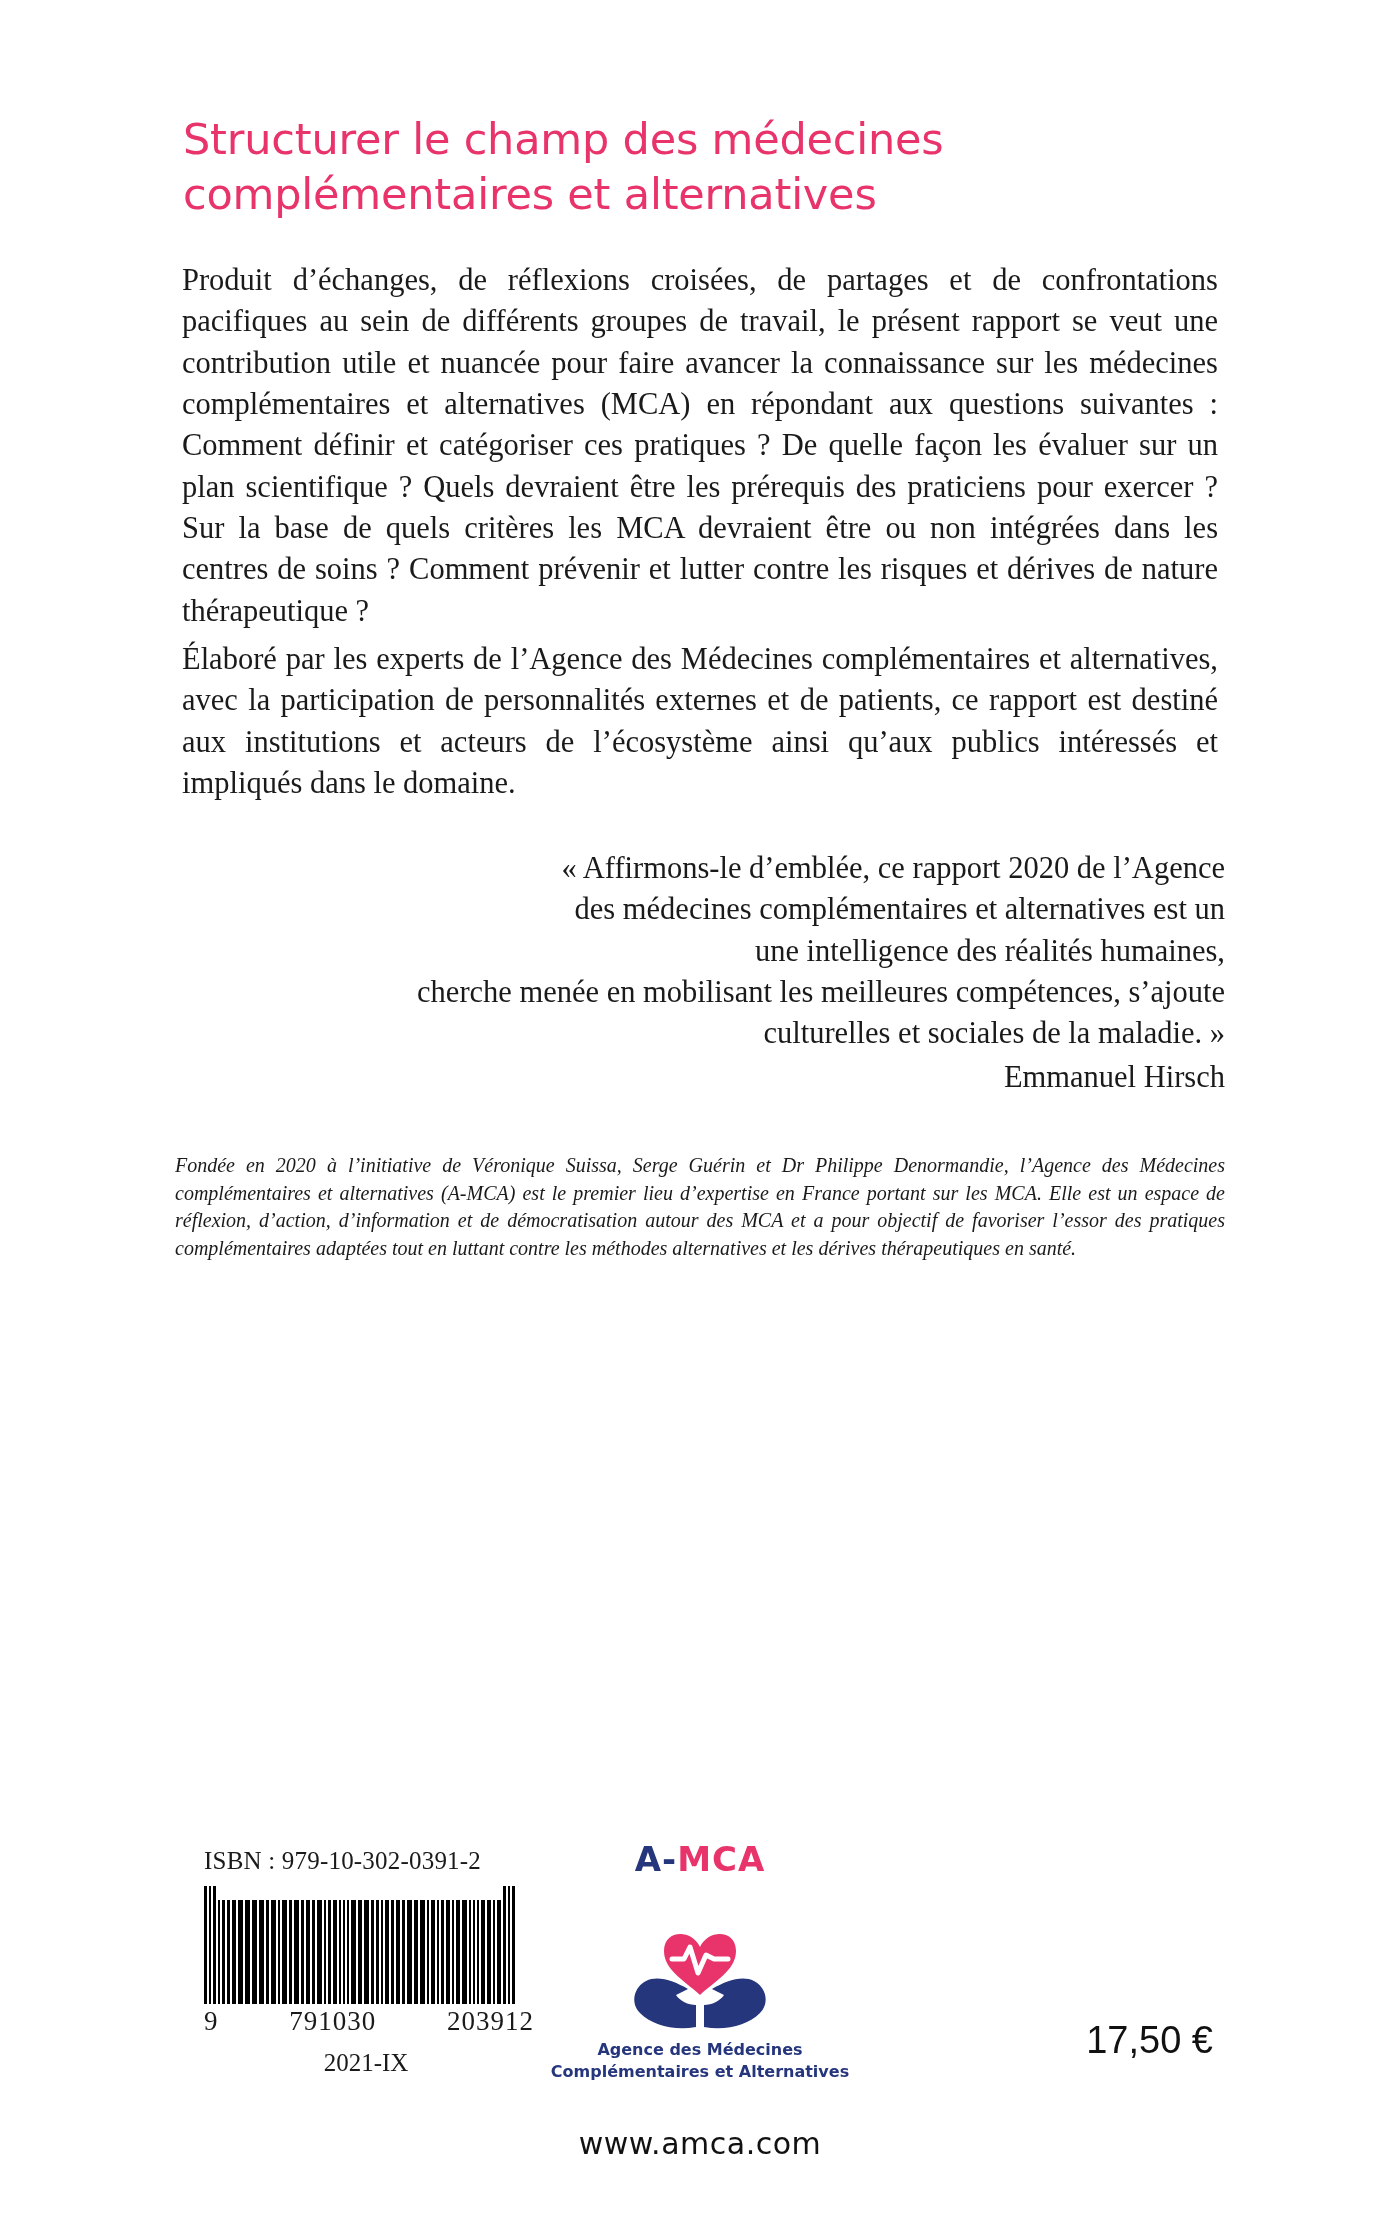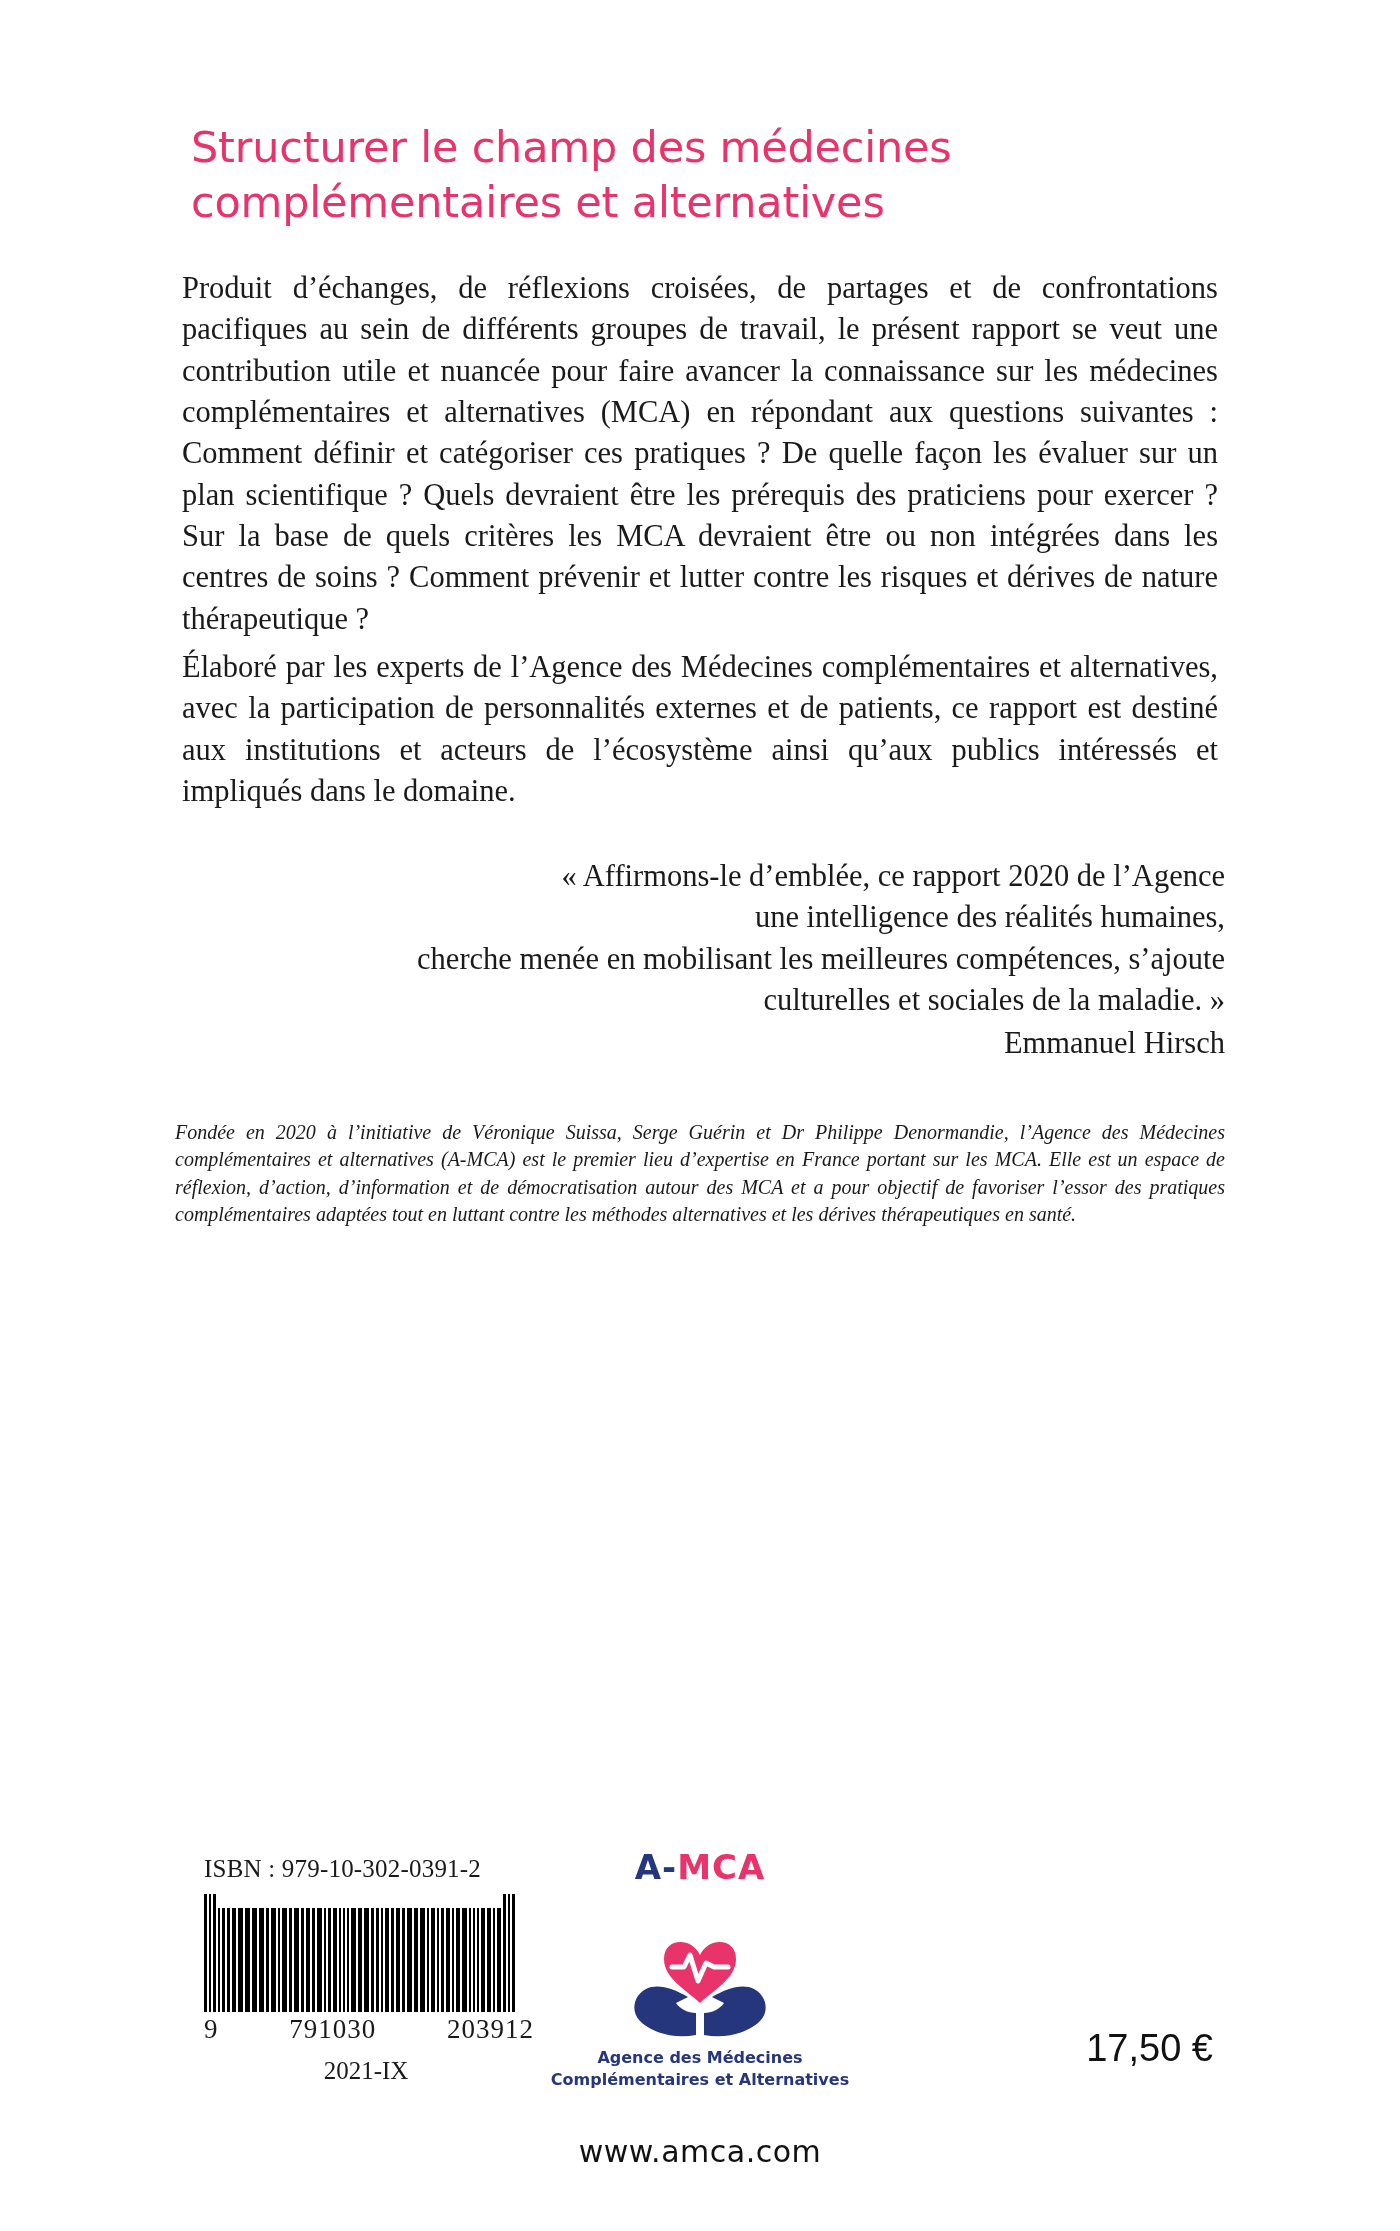--- a/index.html
+++ b/index.html
@@ -23,21 +23,21 @@
   }
 
   
   .title {
     color: #e8336b;
     font-family: "DejaVu Sans", sans-serif;
     font-size: 43px;
     line-height: 1.28;
     font-weight: 400;
     letter-spacing: -0.2px;
-    margin: 16px;
+    margin: 8px;
     padding-top: 104px;
   }
   .title .line {
     display: block;
   }
 
   
   .body-block {
     margin-top: 38px;
     font-size: 30.5px;
@@ -191,20 +191,21 @@
     <span class="line">complémentaires et alternatives</span>
   </h1>
 
   <div class="body-block">
     <p>Produit d’échanges, de réflexions croisées, de partages et de confrontations pacifiques au sein de différents groupes de travail, le présent rapport se veut une contribution utile et nuancée pour faire avancer la connaissance sur les médecines complémentaires et alternatives (MCA) en répondant aux questions suivantes : Comment définir et catégoriser ces pratiques ? De quelle façon les évaluer sur un plan scientifique ? Quels devraient être les prérequis des praticiens pour exercer ? Sur la base de quels critères les MCA devraient être ou non intégrées dans les centres de soins ? Comment prévenir et lutter contre les risques et dérives de nature thérapeutique ?</p>
     <p>Élaboré par les experts de l’Agence des Médecines complémentaires et alternatives, avec la participation de personnalités externes et de patients, ce rapport est destiné aux institutions et acteurs de l’écosystème ainsi qu’aux publics intéressés et impliqués dans le domaine.</p>
   </div>
 
   <div class="quote">
     <span class="qline">« Affirmons-le d’emblée, ce rapport 2020 de l’Agence</span>
+    <span class="qline">des médecines complémentaires et alternatives est un</span>
     <span class="qline">une intelligence des réalités humaines,</span>
     <span class="qline">cherche menée en mobilisant les meilleures compétences, s’ajoute</span>
     <span class="qline">culturelles et sociales de la maladie. »</span>
     <span class="quote-author">Emmanuel Hirsch</span>
   </div>
 
   <div class="about">
     <p>Fondée en 2020 à l’initiative de Véronique Suissa, Serge Guérin et Dr Philippe Denormandie, l’Agence des Médecines complémentaires et alternatives (A-MCA) est le premier lieu d’expertise en France portant sur les MCA. Elle est un espace de réflexion, d’action, d’information et de démocratisation autour des MCA et a pour objectif de favoriser l’essor des pratiques complémentaires adaptées tout en luttant contre les méthodes alternatives et les dérives thérapeutiques en santé.</p>
   </div>
 

